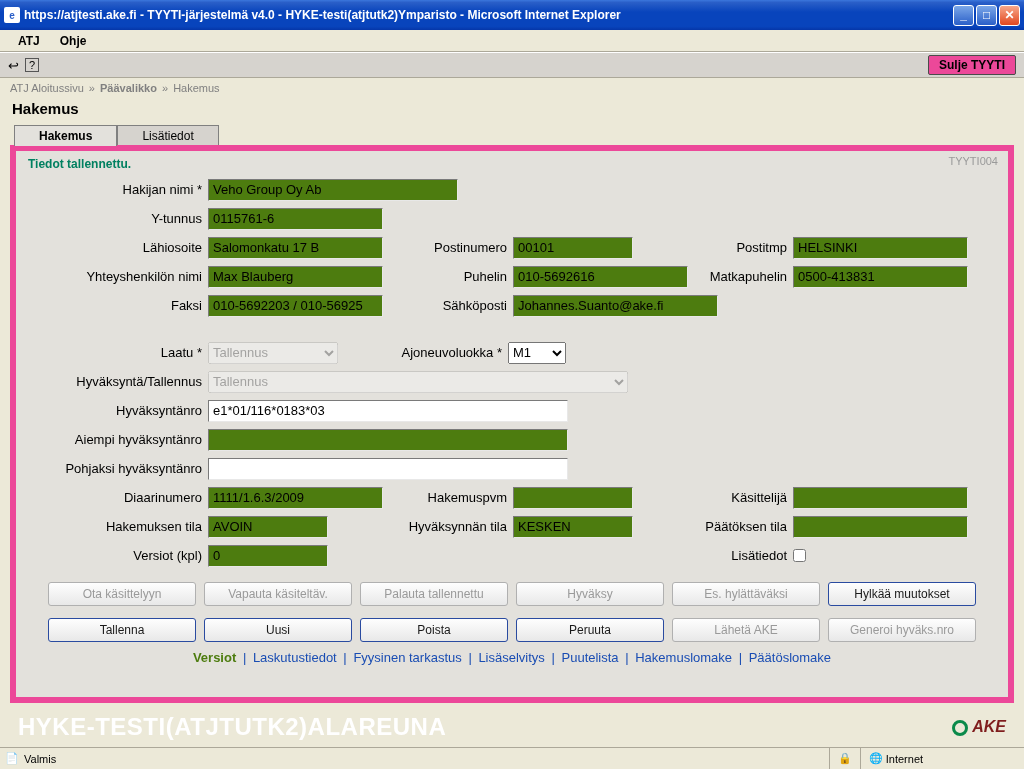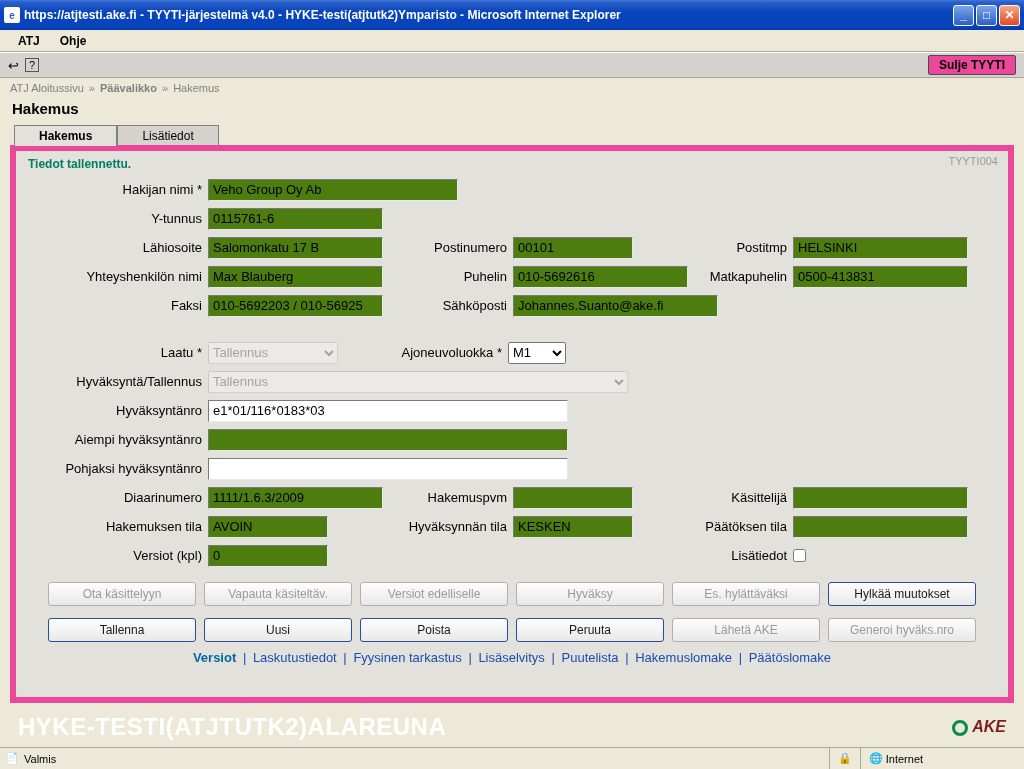--- a/index.html
+++ b/index.html
@@ -58,21 +58,21 @@
 .select { height: 22px; font-size: 13px; }
 
 .buttonbar { margin-top: 12px; display: flex; flex-direction: column; gap: 12px; padding: 0 6px; }
 .brow { display: flex; gap: 8px; justify-content: center; }
 .btn { width: 148px; height: 24px; border: 1px solid #2a4ba0; border-radius: 3px; background: linear-gradient(to bottom,#fefefe,#e8e8e8); font-size: 12px; cursor: pointer; color: #1a1a1a; }
 .btn.disabled { color: #9a9a9a; border-color: #b0b0b0; cursor: default; }
 
 .linkbar { text-align: center; margin-top: 8px; font-size: 13px; }
 .linkbar a { color: #1a4db3; text-decoration: none; }
 .linkbar .lsep { color: #1a4db3; margin: 0 3px; }
-.linkbar .lead { font-weight: bold; color: #0369a1; }
+.linkbar .lead { font-weight: bold; color: #4d7c0f; }
 
 .footerbrand { display: flex; align-items: center; justify-content: space-between; padding: 4px 18px 6px 18px; }
 .footerbrand .envname { font-size: 24px; font-weight: bold; color: #fff; letter-spacing: 0.5px; }
 .footerbrand .ake { color: #7f1d1d; font-weight: bold; font-style: italic; font-size: 16px; display: flex; align-items: flex-end; gap: 4px; }
 .footerbrand .ake .ring { width: 16px; height: 16px; border: 3px solid #0a8a4a; border-radius: 50%; display: inline-block; }
 
 
 .statusbar { height: 22px; background: #ece9d8; border-top: 1px solid #aca899; display: flex; align-items: center; font-size: 11px; padding: 0 4px; }
 .statusbar .sico { width: 16px; height: 16px; margin-right: 4px; display: inline-flex; align-items: center; justify-content: center; }
 .statusbar .cell { border-left: 1px solid #aca899; height: 100%; display: flex; align-items: center; padding: 0 8px; }
@@ -203,21 +203,21 @@
         <div style="width:120px"></div>
         <div class="lbl3" style="width:160px">Lisätiedot</div>
         <input type="checkbox" style="">
       </div>
     </div>
 
     <div class="buttonbar">
       <div class="brow">
         <button class="btn disabled" disabled="">Ota käsittelyyn</button>
         <button class="btn disabled" disabled="">Vapauta käsiteltäv.</button>
-        <button class="btn disabled" disabled="">Versiot edelliselle</button>
+        <button class="btn disabled" disabled="">Palauta tallennettu</button>
         <button class="btn disabled" disabled="">Hyväksy</button>
         <button class="btn disabled" disabled="">Es. hylättäväksi</button>
         <button class="btn">Hylkää muutokset</button>
       </div>
       <div class="brow">
         <button class="btn">Tallenna</button>
         <button class="btn">Uusi</button>
         <button class="btn">Poista</button>
         <button class="btn">Peruuta</button>
         <button class="btn disabled" disabled="">Lähetä AKE</button>

